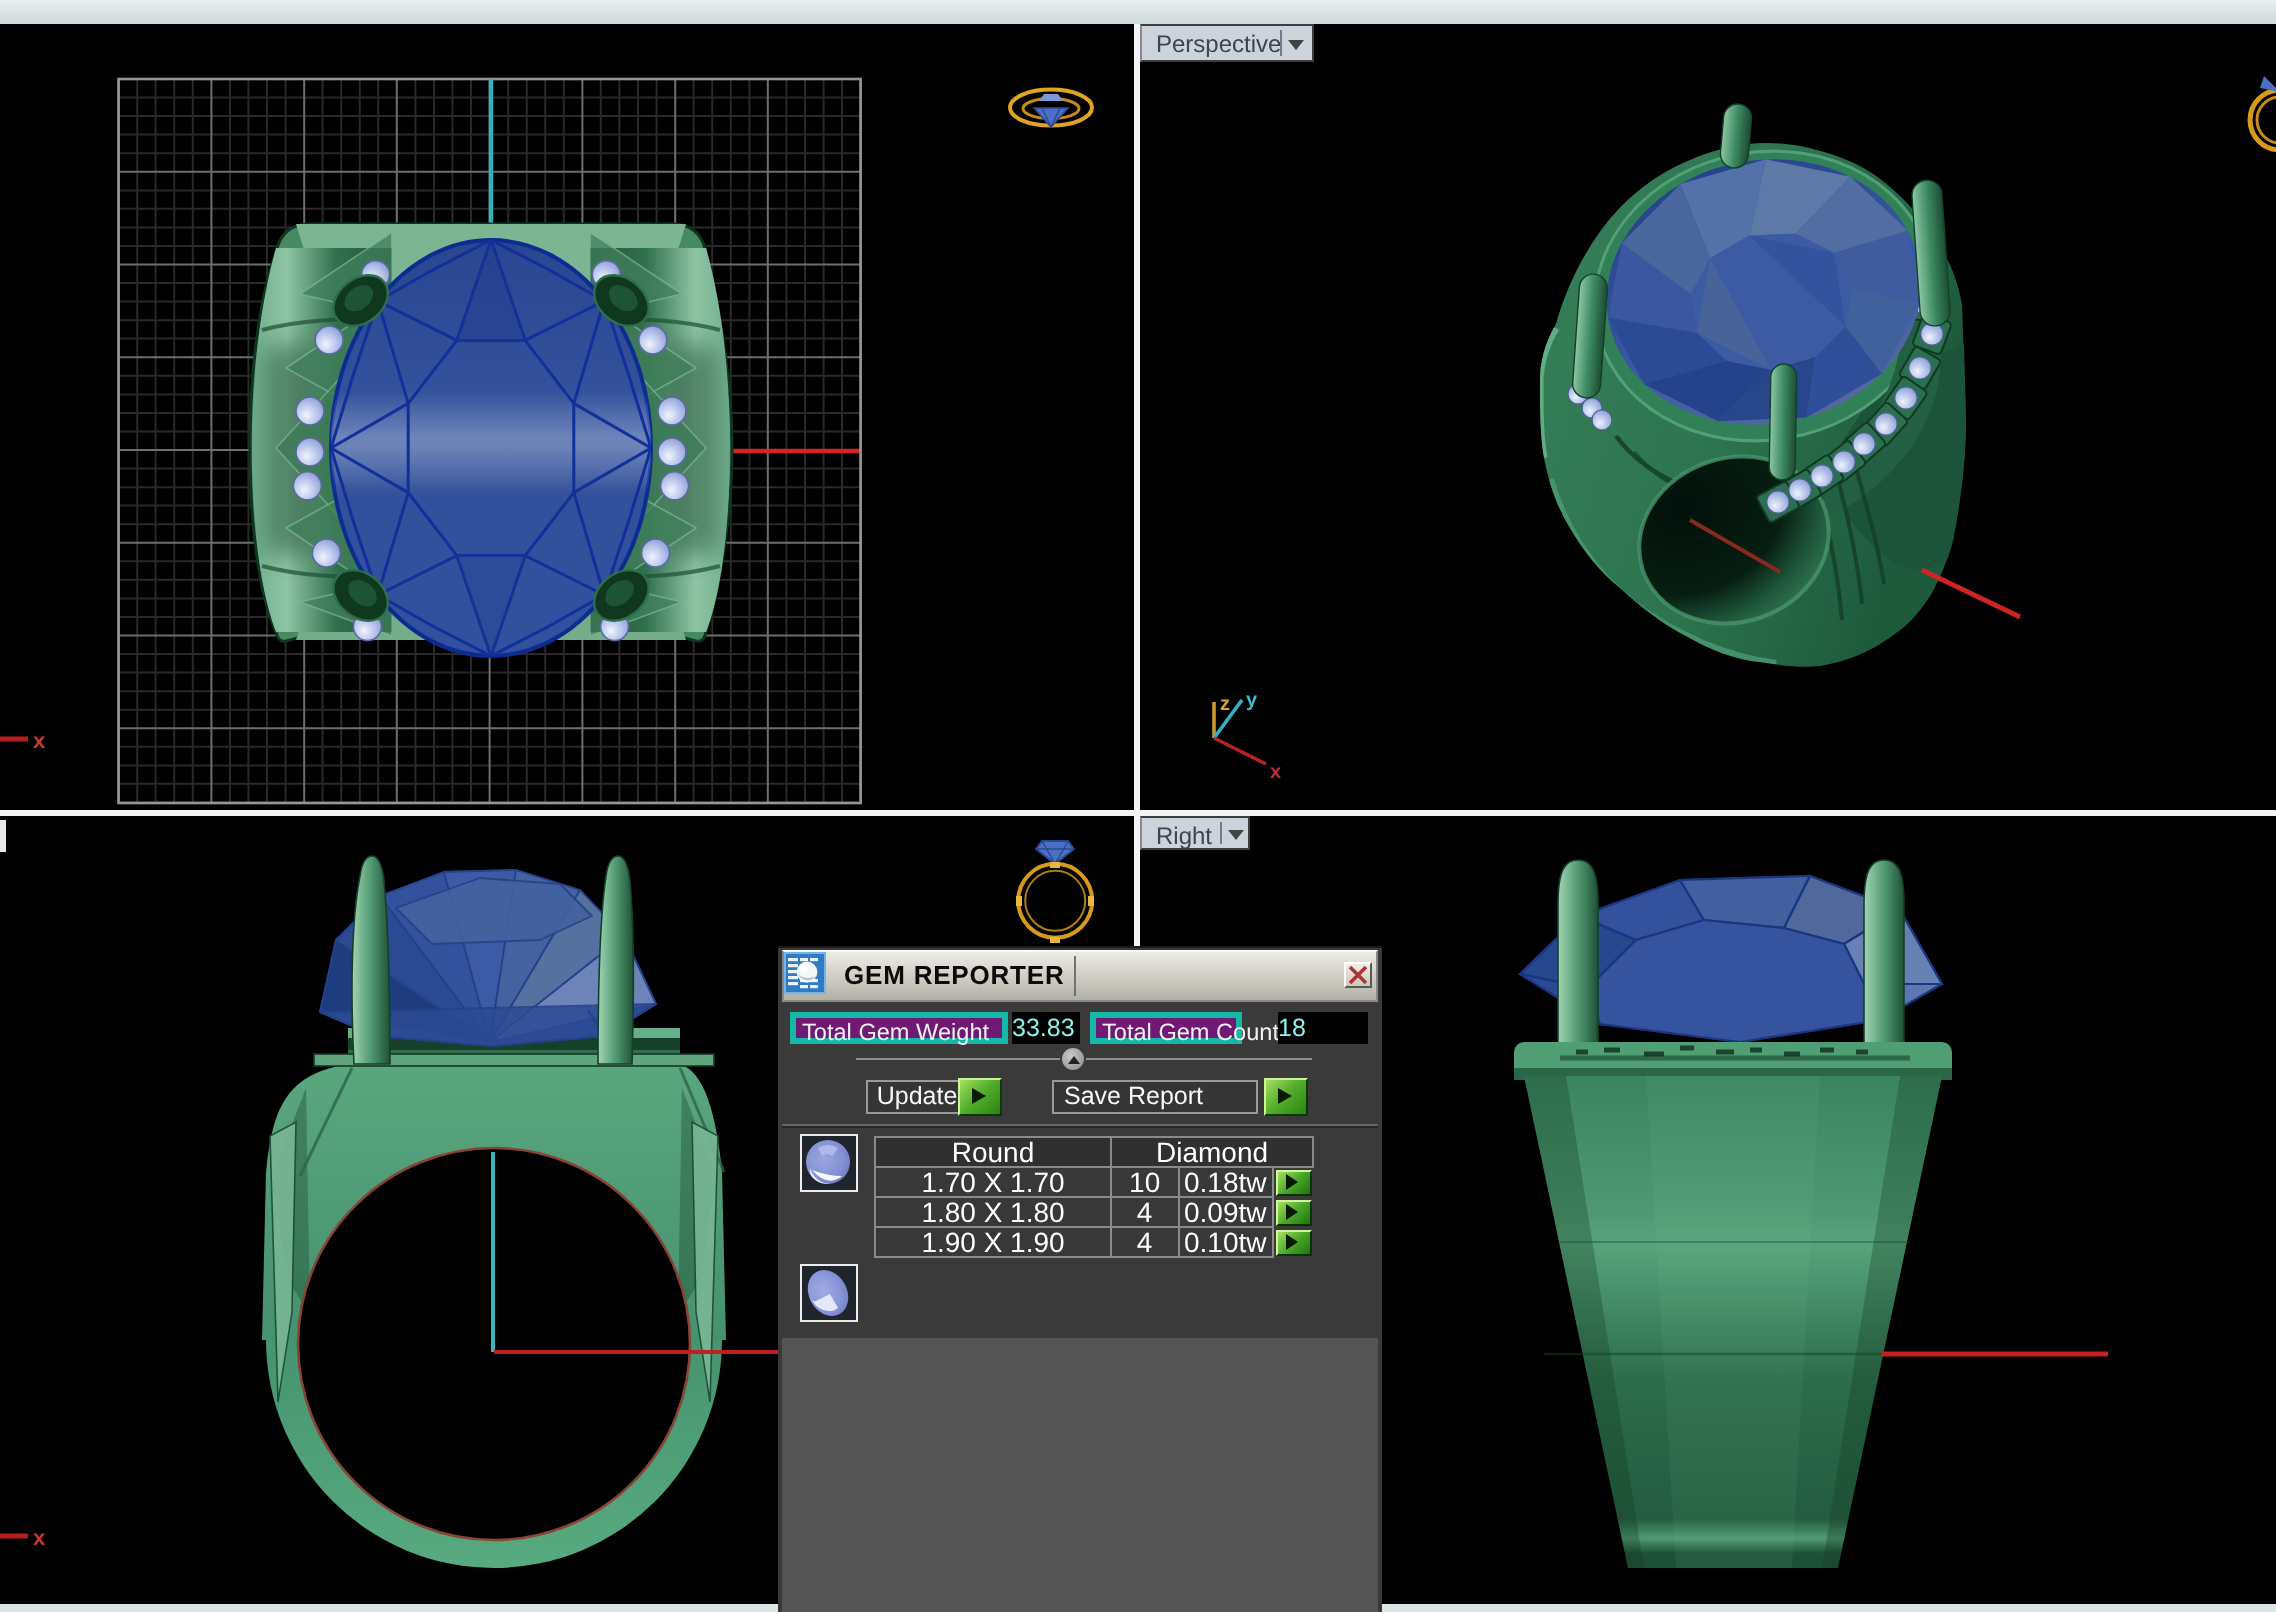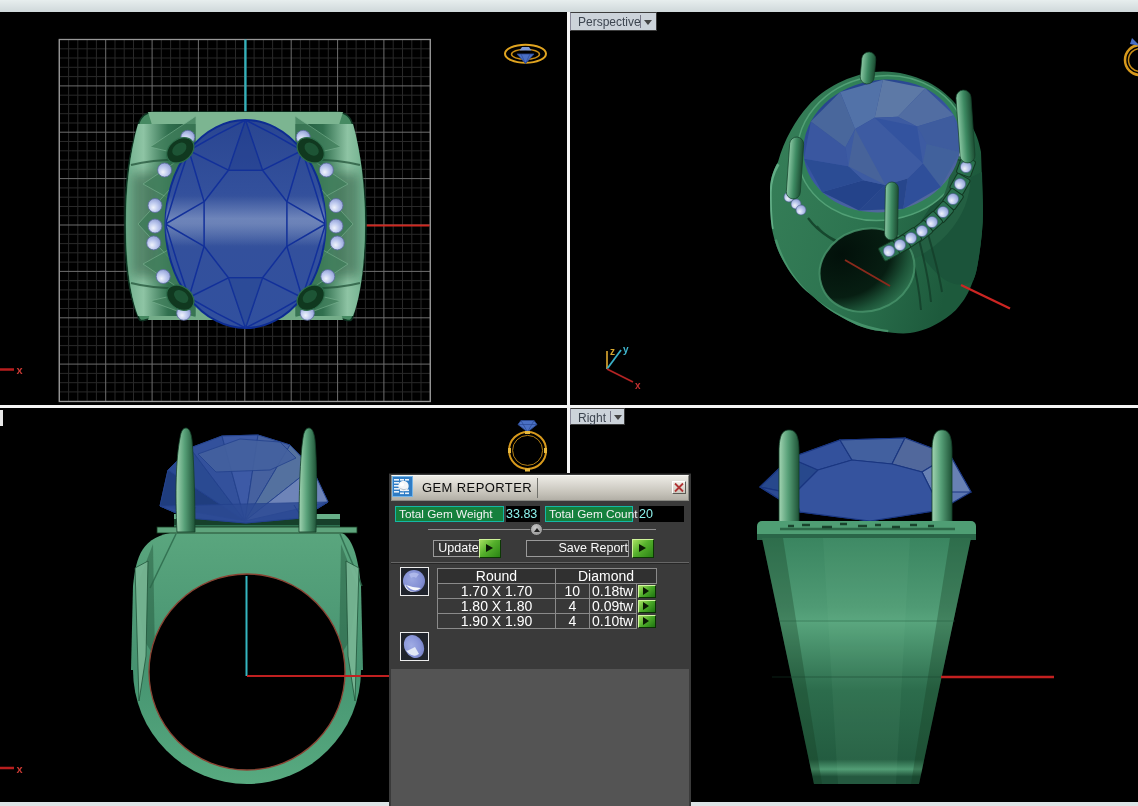--- a/index.html
+++ b/index.html
@@ -22,24 +22,24 @@
 .tab .arr{position:absolute;width:0;height:0;border-left:4px solid transparent;border-right:4px solid transparent;border-top:5px solid #444}
 #tabP .sep{right:15px}
 #tabP .arr{right:4px;top:7px}
 #tabR .sep{right:13px}
 #tabR .arr{right:2px;top:6px}
 .dlg{position:absolute;left:389px;top:473px;width:302px;height:333px;background:#3a3a3a;border-top:1px solid #1a1a1a}
 .dlg::after{content:"";position:absolute;left:2px;top:195px;right:2px;bottom:0;background:#545454}
 .dlg>*{z-index:2}
 .dtitle{position:absolute;left:2px;top:1px;width:298px;height:26px;background:linear-gradient(#edebe5,#c6c3ba 70%,#b2afa6);border:1px solid #8a8a84;border-top-color:#f8f8f4;z-index:1}
 .dicon{position:absolute;left:3px;top:2px}
-.dtext{position:absolute;left:33px;top:6px;font-size:13px;font-weight:normal;color:#0c0c0c;letter-spacing:0.4px}
+.dtext{position:absolute;left:33px;top:6px;font-size:13px;font-weight:bold;color:#0c0c0c;letter-spacing:0.4px}
 .dgroove{position:absolute;left:148px;top:4px;width:1px;height:20px;background:#72726c}
 .dclose{position:absolute;left:283px;top:7px;width:14px;height:13px;background:linear-gradient(#f2efe8,#ccc8be);border:1px solid;border-color:#fff #5a5a54 #5a5a54 #fff;text-align:center;line-height:9px}
-.dlbl{position:absolute;top:32px;height:16px;background:#15803d;border:1px solid #14b8a6;color:#f2f2f2;font-size:11.8px;line-height:14px;padding-left:3px;white-space:nowrap}
+.dlbl{position:absolute;top:32px;height:16px;background:#701a75;border:3px solid #14b8a6;color:#f2f2f2;font-size:11.8px;line-height:14px;padding-left:3px;white-space:nowrap}
 .val{position:absolute;top:32px;height:16px;background:#000;font-size:12.5px;line-height:16px;text-align:left}
 .dline{position:absolute;left:39px;top:55px;width:228px;height:1px;background:#8e8e8e}
 .dcirc{position:absolute;left:141px;top:49px;width:13px;height:13px;border-radius:50%;background:radial-gradient(circle at 40% 35%,#c8c8c8,#888);border:1px solid #3a3a3a}
 .dcirc span{position:absolute;left:3px;top:4px;width:0;height:0;border-left:3.5px solid transparent;border-right:3.5px solid transparent;border-bottom:4.5px solid #222}
 .btn{position:absolute;top:66px;height:17px;background:#353535;border:1px solid #9a9a9a;color:#fafafa;font-size:12.5px;line-height:15px;text-align:center}
 .gbtn{position:absolute;top:65px;width:22px;height:19px;background:linear-gradient(135deg,#a6e060 0%,#55b02c 45%,#2a8414 100%);border:1px solid;border-color:#cef49a #0c3804 #0c3804 #cef49a}
 .gbtn i{position:absolute;left:6px;top:4px;border-left:7px solid #0a1804;border-top:4.5px solid transparent;border-bottom:4.5px solid transparent}
 .tgroove{position:absolute;left:2px;top:88px;width:298px;height:2px;background:#666;border-bottom:1px solid #262626}
 .thumb{position:absolute;left:11px;width:29px;height:29px;border:1px solid #ececec;background:#1c1c1c}
 .thumb svg{display:block}
@@ -401,31 +401,31 @@
         <path d="M7,11 a5.2,5.2 0 0 0 9,1 a6,4 0 0 1 -9,-1 Z" fill="#b8c2cc"></path>
         <circle cx="10" cy="8.5" r="2" fill="#fff"></circle>
       </svg>
   <div class="dtext">GEM REPORTER</div>
   <div class="dgroove"></div>
   <div class="dclose"><svg width="12" height="11" viewBox="0 0 12 11">
           <path d="M2,1.5 L10,9.5 M10,1.5 L2,9.5" stroke="#b03434" stroke-width="1.8"></path>
         </svg></div>
   <div class="dlbl" style="left:6px;width:109px">Total Gem Weight</div>
   <div class="val" style="left:117px;width:34px;color:#8df2ec">33.83</div>
-  <div class="dlbl" style="left:156px;width:88px">Total Gem Count</div>
-  <div class="val" style="left:250px;width:45px;color:#8df2ec">20</div>
+  <div class="dlbl" style="left:156px;width:76px">Total Gem Count</div>
+  <div class="val" style="left:250px;width:45px;color:#8df2ec">18</div>
   <div class="dline"></div>
   <div class="dcirc">
         <span></span>
       </div>
   <div class="btn" style="left:44px;width:51px">Update</div>
   <div class="gbtn" style="left:90px">
         <i></i>
       </div>
-  <div class="btn" style="left:137px;width:103px;text-align:right;padding-left:5px">Save Report</div>
+  <div class="btn" style="left:137px;width:103px;text-align:left;padding-left:5px">Save Report</div>
   <div class="gbtn" style="left:243px">
         <i></i>
       </div>
   <div class="tgroove"></div>
   <div class="thumb" style="top:93px">
         <svg width="27" height="27">
           <defs>
             <radialGradient id="tg1" cx="0.4" cy="0.42" r="0.75">
               <stop offset="0" stop-color="#9aa6e0"></stop>
               <stop offset="0.6" stop-color="#8490d4"></stop>

